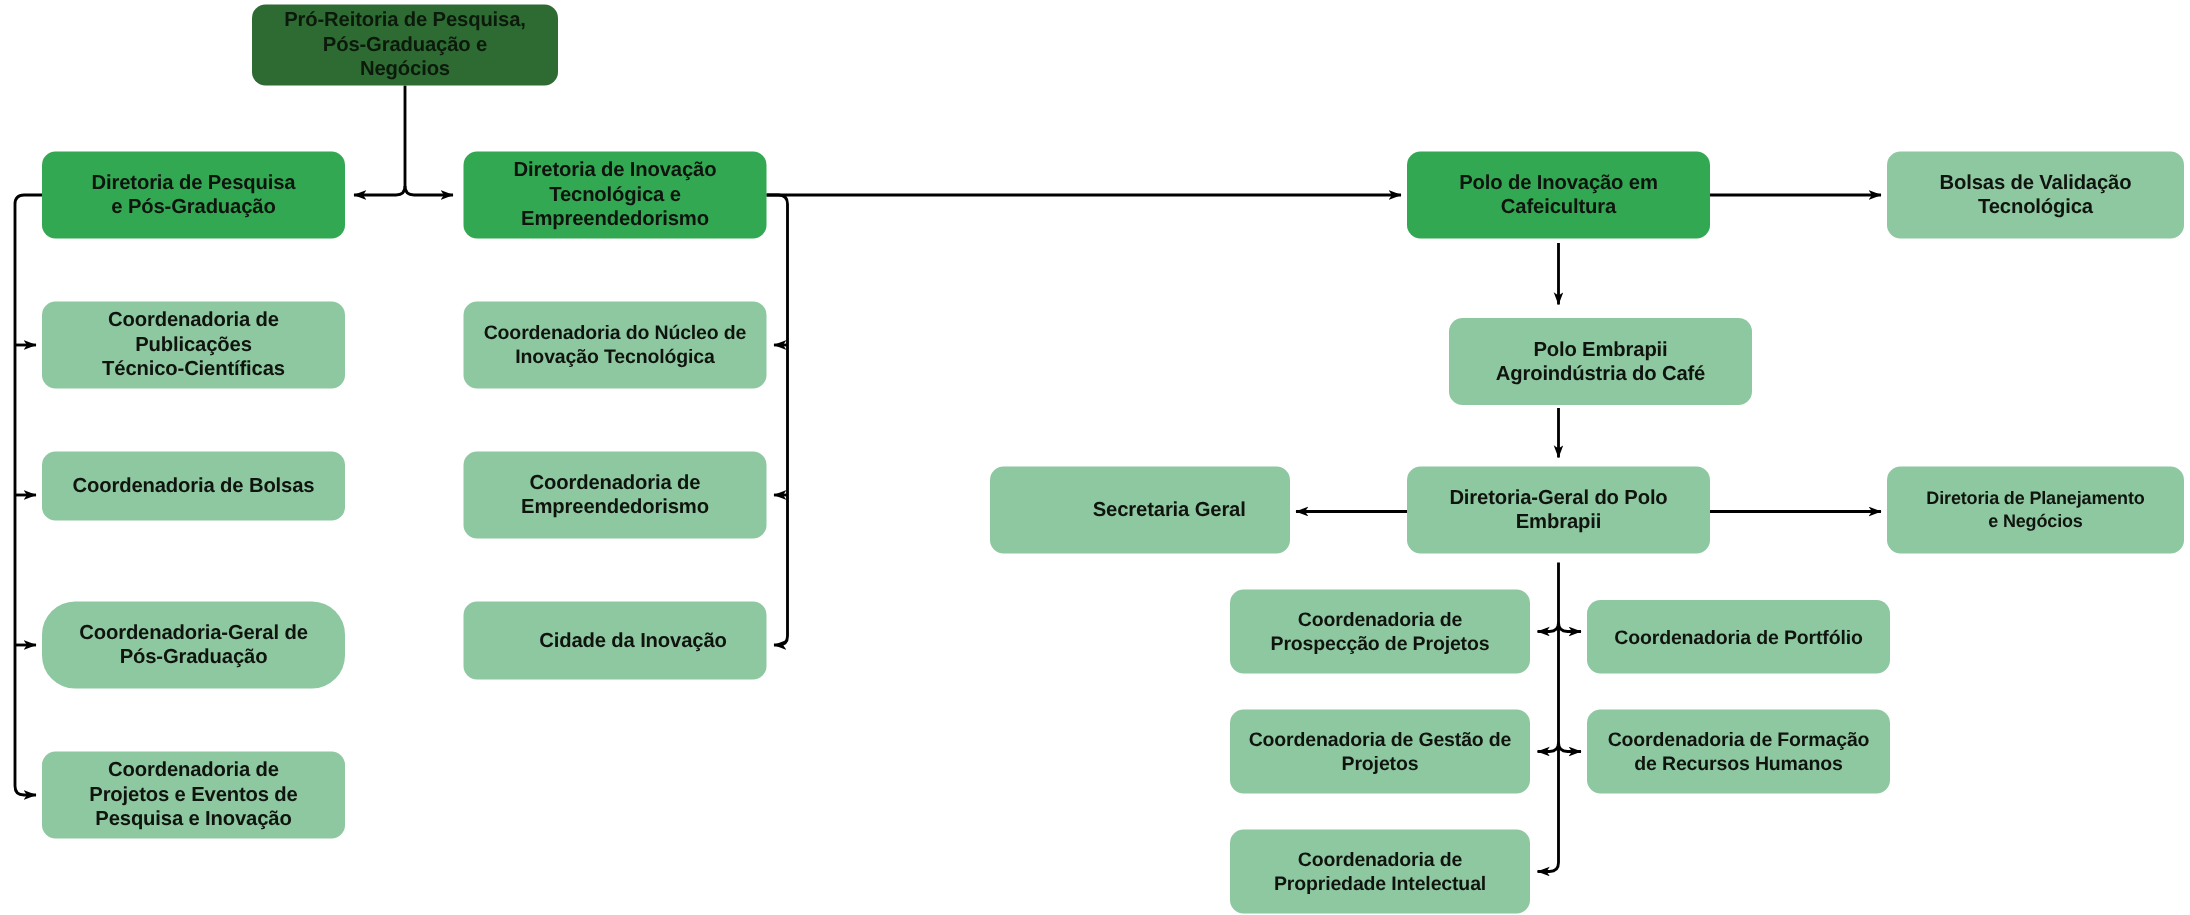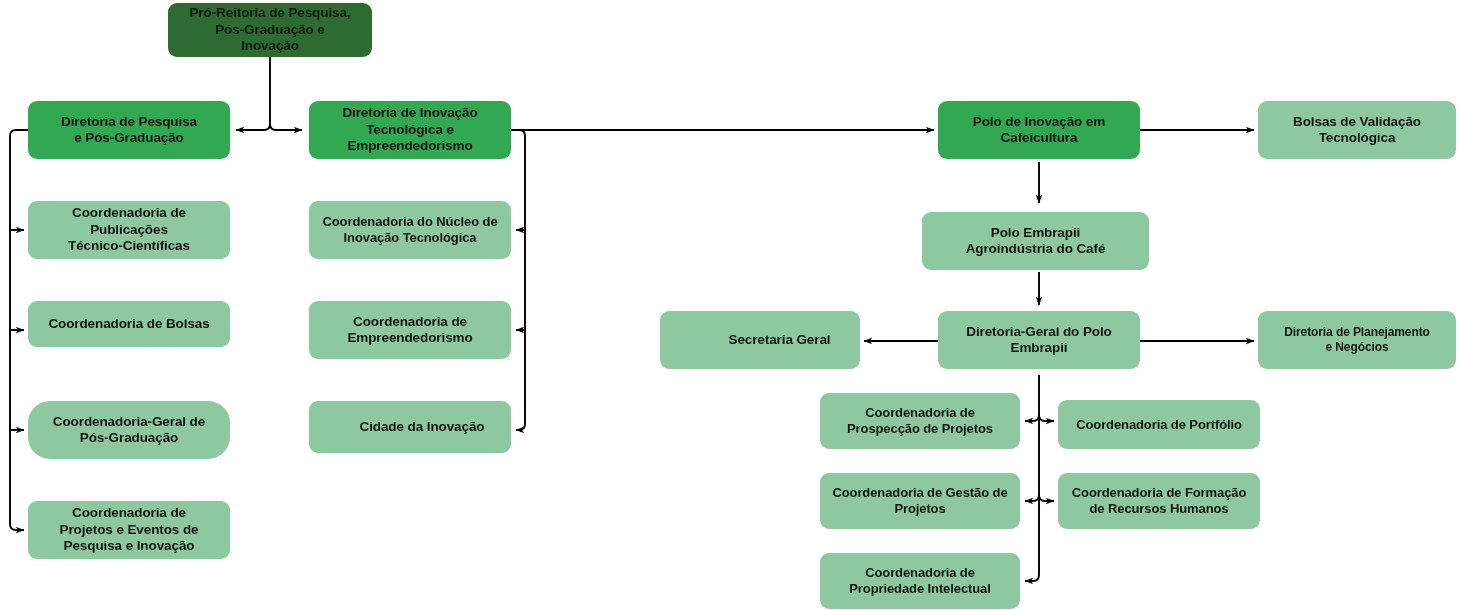--- a/index.html
+++ b/index.html
@@ -97,21 +97,21 @@
       <path d="M1039,415 Q1039,421 1033,421 L1025,421" marker-end="url(#ar)"></path>
       <path d="M1039,415 Q1039,421 1045,421 L1054,421" marker-end="url(#ar)"></path>
       <path d="M1039,495 Q1039,501 1033,501 L1025,501" marker-end="url(#ar)"></path>
       <path d="M1039,495 Q1039,501 1045,501 L1054,501" marker-end="url(#ar)"></path>
     </g>
   </svg>
 
   <div class="node lvl-root" style="left:168px; top:3px; width:204px; height:54px;">
     <span class="lbl">Pró-Reitoria de Pesquisa,
 Pós-Graduação e
-Inovação</span>
+Negócios</span>
   </div>
 
   <div class="node lvl-dir" style="left:28px; top:101px; width:202px; height:58px;">
     <span class="lbl">Diretoria de Pesquisa
 e Pós-Graduação</span>
   </div>
 
   <div class="node lvl-dir" style="left:309px; top:101px; width:202px; height:58px;">
     <span class="lbl">Diretoria de Inovação
 Tecnológica e
@@ -156,21 +156,21 @@
 
   <div class="node lvl-sub" style="left:309px; top:301px; width:202px; height:58px;">
     <span class="lbl">Coordenadoria de
 Empreendedorismo</span>
   </div>
 
   <div class="node lvl-sub" style="left:309px; top:401px; width:202px; height:52px;padding-left:32px;">
     <span class="lbl">Cidade da Inovação</span>
   </div>
 
-  <div class="node lvl-sub" style="left:922px; top:212px; width:227px; height:58px;">
+  <div class="node lvl-sub" style="left:966px; top:212px; width:202px; height:58px;">
     <span class="lbl">Polo Embrapii
 Agroindústria do Café</span>
   </div>
 
   <div class="node lvl-sub" style="left:660px; top:311px; width:200px; height:58px;padding-left:47px;">
     <span class="lbl">Secretaria Geral</span>
   </div>
 
   <div class="node lvl-sub" style="left:938px; top:311px; width:202px; height:58px;">
     <span class="lbl">Diretoria-Geral do Polo

